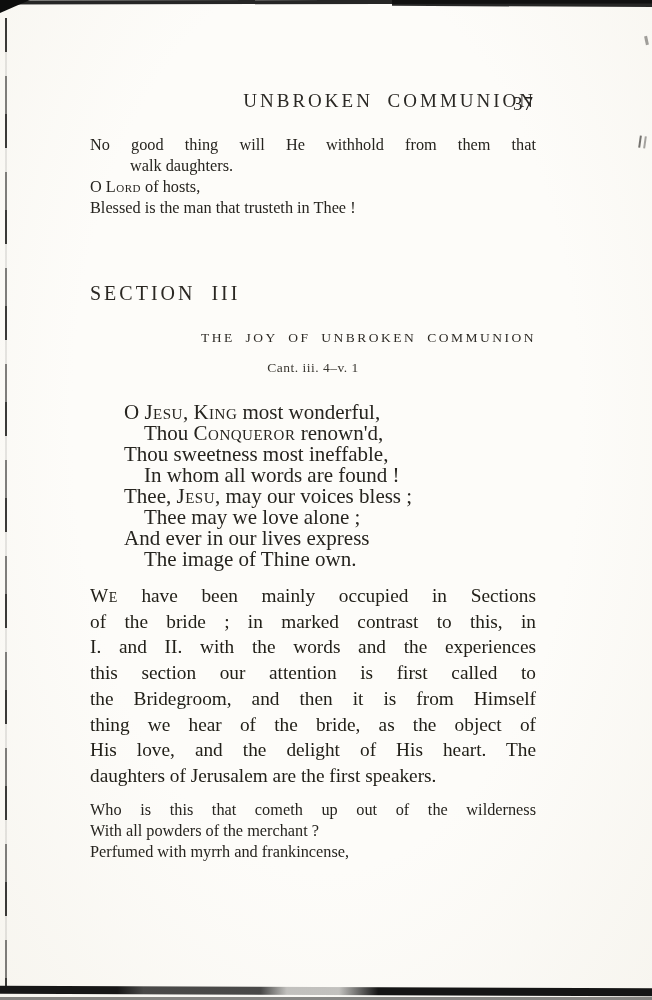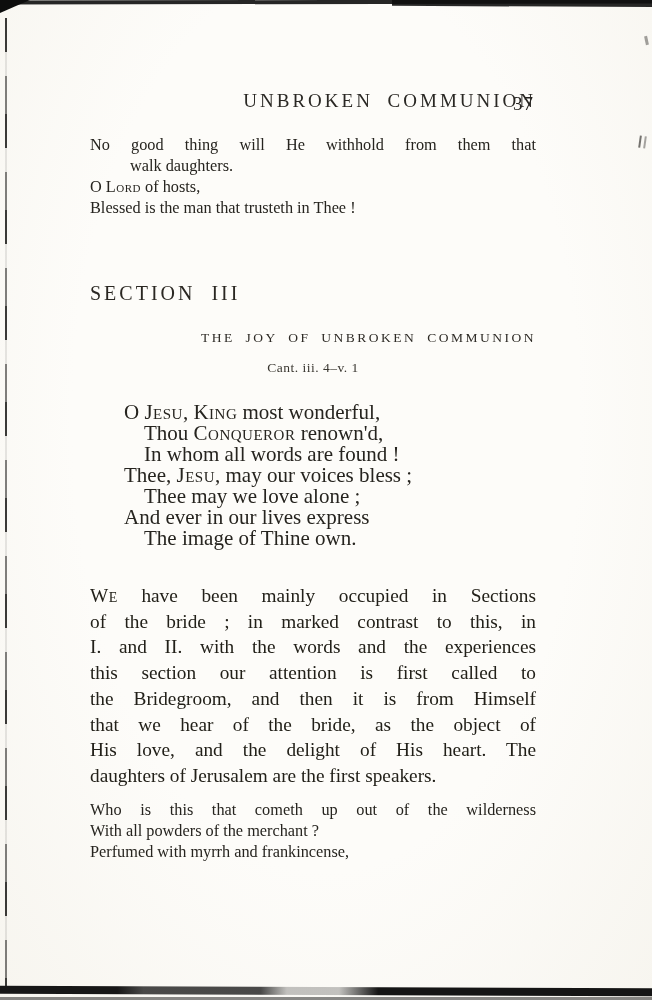--- a/index.html
+++ b/index.html
@@ -126,34 +126,35 @@
       <div class="vline"><span>Blessed is the man that trusteth in Thee !</span></div>
     </div>
 
     <div class="block section-heading">SECTION III</div>
     <div class="block section-subtitle">THE JOY OF UNBROKEN COMMUNION</div>
     <div class="block reference">Cant. iii. 4–v. 1</div>
 
     <div class="block hymn">
       <div class="hline"><span>O </span><span class="sc">Jesu</span><span>, </span><span class="sc">King</span><span> most wonderful,</span></div>
       <div class="hline hindent"><span>Thou </span><span class="sc">Conqueror</span><span> renown'd,</span></div>
+      <div class="hline"><span>Thou sweetness most ineffable,</span></div>
       <div class="hline hindent"><span>In whom all words are found !</span></div>
       <div class="hline"><span>Thee, </span><span class="sc">Jesu</span><span>, may our voices bless ;</span></div>
       <div class="hline hindent"><span>Thee may we love alone ;</span></div>
       <div class="hline"><span>And ever in our lives express</span></div>
       <div class="hline hindent"><span>The image of Thine own.</span></div>
     </div>
 
     <div class="block paragraph">
       <div class="pline"><span class="sc">We</span><span> have been mainly occupied in Sections</span></div>
       <div class="pline"><span>of the bride ; in marked contrast to this, in</span></div>
       <div class="pline"><span>I. and II. with the words and the experiences</span></div>
       <div class="pline"><span>this section our attention is first called to</span></div>
       <div class="pline"><span>the Bridegroom, and then it is from Himself</span></div>
-      <div class="pline"><span>that we hear of the bride, as the object of</span></div>
+      <div class="pline"><span>thing we hear of the bride, as the object of</span></div>
       <div class="pline"><span>His love, and the delight of His heart.  The</span></div>
       <div class="pline plast"><span>daughters of Jerusalem are the first speakers.</span></div>
     </div>
 
     <div class="block closing-verse">
       <div class="vline vjustify"><span>Who is this that cometh up out of the wilderness</span></div>
       <div class="vline"><span>With all powders of the merchant ?</span></div>
       <div class="vline"><span>Perfumed with myrrh and frankincense,</span></div>
     </div>
 

